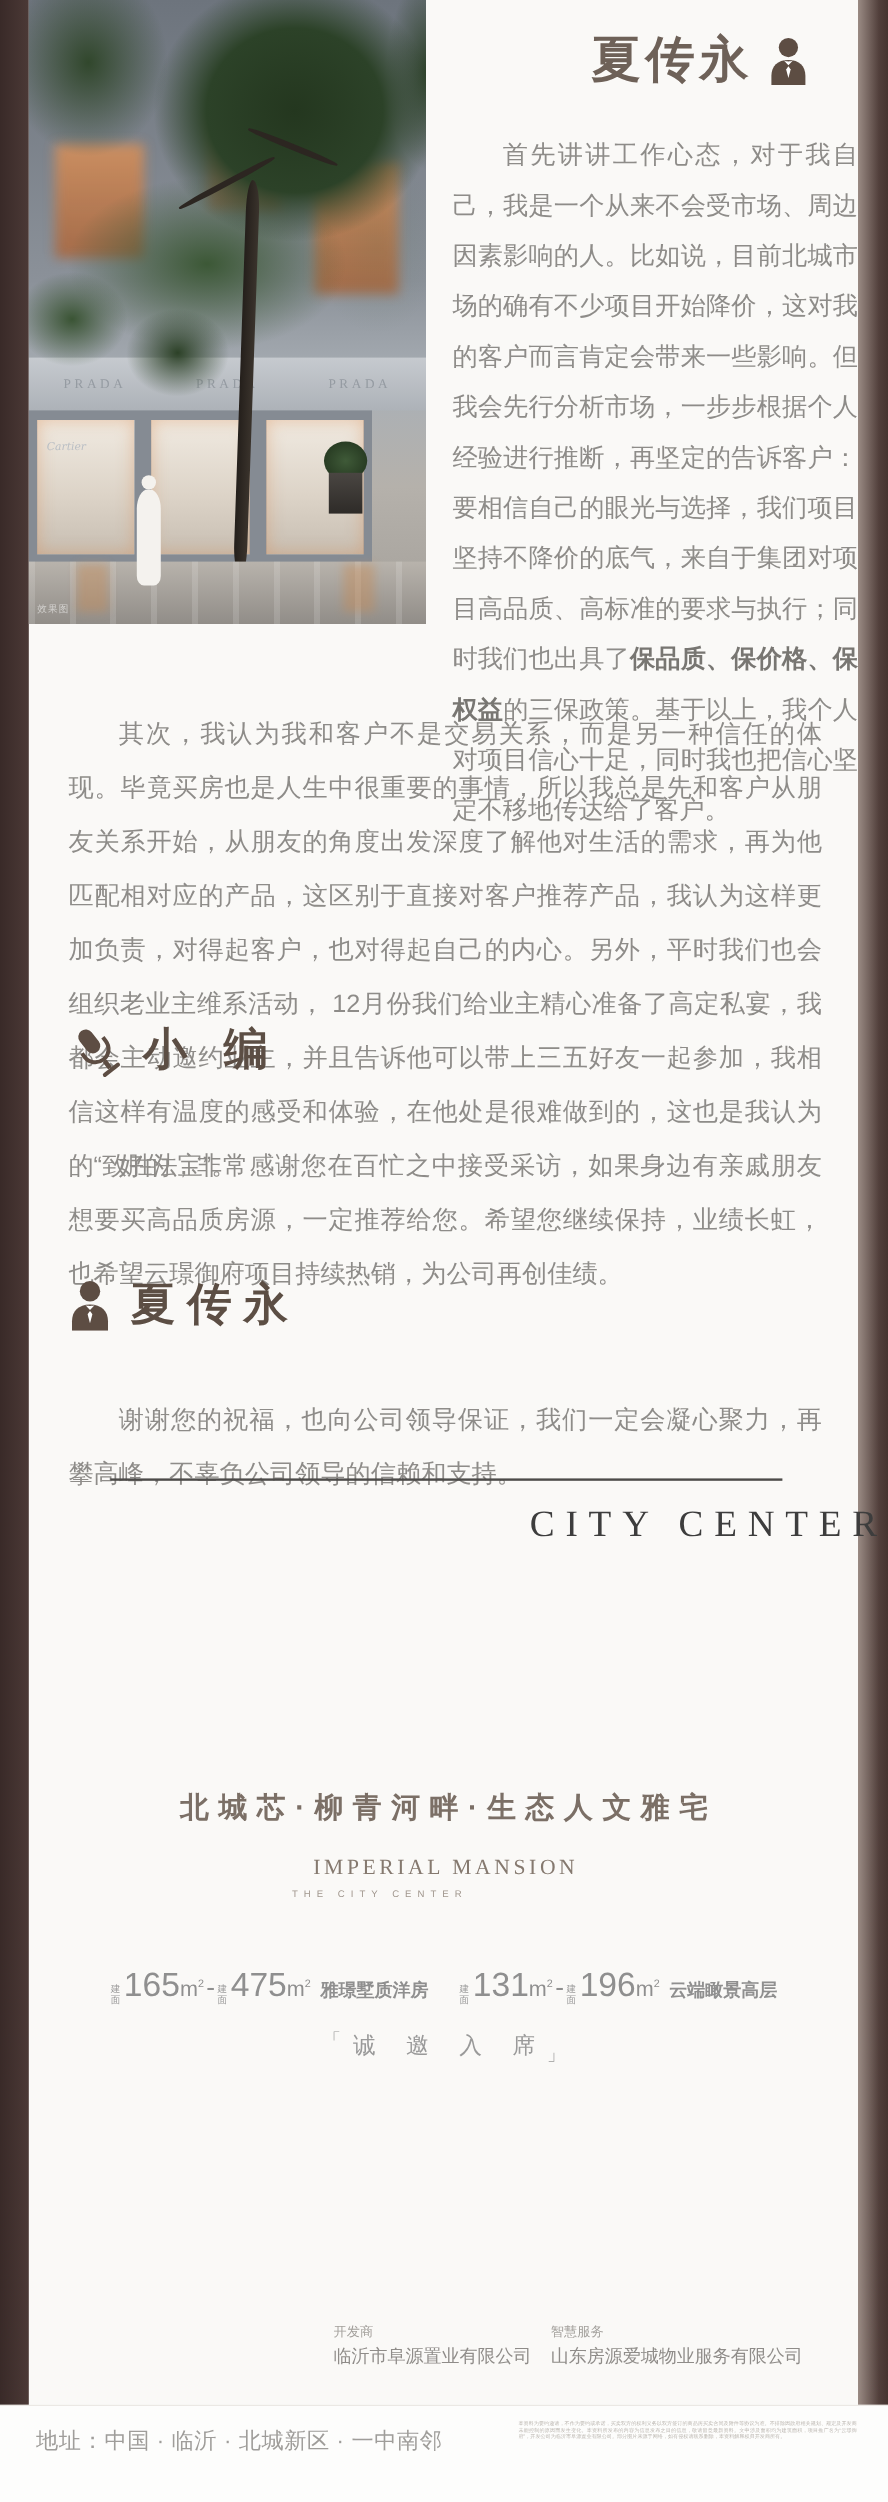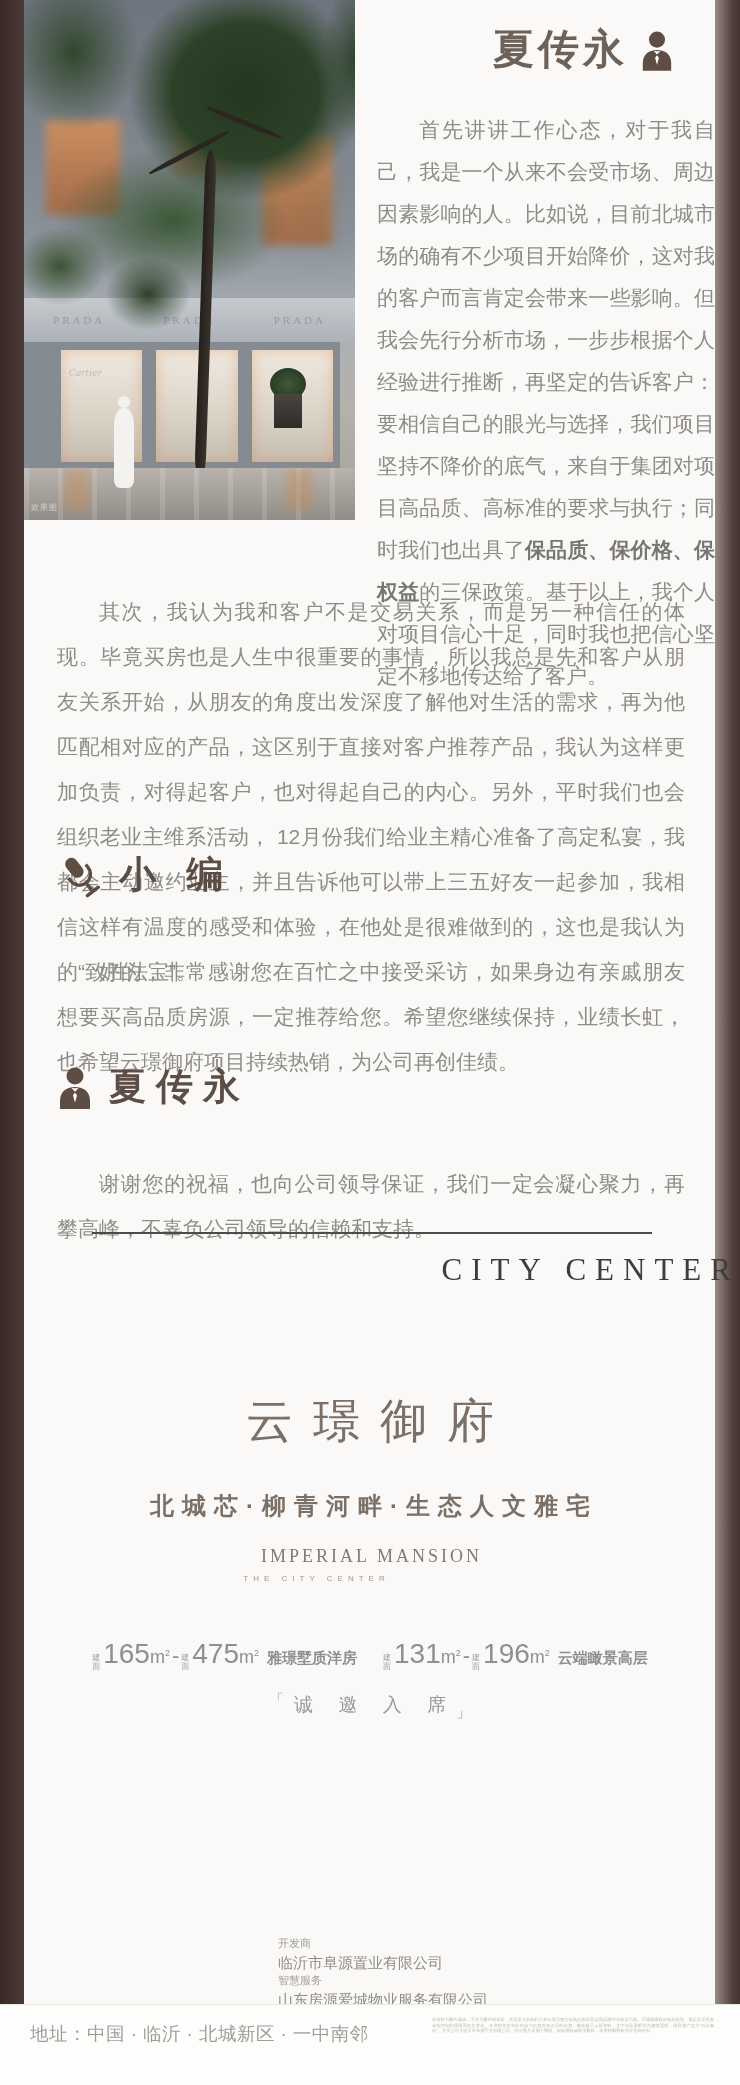--- a/index.html
+++ b/index.html
@@ -20,21 +20,21 @@
     radial-gradient(closest-side at 62% 38%,#24371f 0%,#2c4228 45%,rgba(44,66,40,0) 72%),
     radial-gradient(closest-side at 22% 28%,#31472c 0%,rgba(49,71,44,0) 70%),
     radial-gradient(closest-side at 88% 30%,#2a3f26 0%,rgba(42,63,38,0) 68%),
     radial-gradient(closest-side at 45% 70%,#3c5836 0%,rgba(60,88,54,0) 60%),
     radial-gradient(closest-side at 78% 66%,#46644023 0%,rgba(70,100,64,0) 55%);}
   .leaf-spill{position:absolute;left:-30px;top:210px;width:220px;height:140px;background:
     radial-gradient(closest-side at 30% 40%,#3a5434 0%,rgba(58,84,52,0) 70%),
     radial-gradient(closest-side at 70% 60%,#2c4127 0%,rgba(44,65,39,0) 65%);}
   .fascia{position:absolute;left:0;top:298px;width:331px;height:44px;background:linear-gradient(180deg,#c6cacf,#adb2b8);display:flex;justify-content:space-around;align-items:center;}
   .fascia .sign{font-family:"Liberation Serif","DejaVu Serif",serif;font-size:11px;letter-spacing:3px;color:#959ba2;}
-  .storefront{position:absolute;left:0;top:342px;width:286px;height:130px;background:#858b93;display:flex;padding-left:30px;}
+  .storefront{position:absolute;left:0;top:342px;width:286px;height:130px;background:#858b93;display:flex;}
   .shopwin{flex:1;margin:8px 7px 10px 7px;background:linear-gradient(180deg,#f0eae1 0%,#ddd4c8 55%,#c7beb2 100%);box-shadow:inset 0 0 14px rgba(214,140,84,.45);position:relative;}
   .script-sign{position:absolute;left:8px;top:18px;font-family:"DejaVu Serif",serif;font-style:italic;font-size:9px;color:#b9bec4;}
   .trunk{position:absolute;left:176px;top:150px;width:11px;height:330px;background:linear-gradient(90deg,#241f1b,#3a332c);border-radius:45% 55% 40% 60%/8%;transform:rotate(2deg);}
   .branch{position:absolute;background:#2c2621;border-radius:40%;}
   .b1{left:120px;top:150px;width:90px;height:5px;transform:rotate(-28deg);}
   .b2{left:180px;top:120px;width:80px;height:5px;transform:rotate(22deg);}
   .planter{position:absolute;left:250px;top:394px;width:28px;height:34px;background:linear-gradient(180deg,#4a4642,#2e2b28);}
   .bush{position:absolute;left:246px;top:368px;width:36px;height:32px;border-radius:50%;background:radial-gradient(closest-side,#3f5a38,#283c23);}
   .ground{position:absolute;left:0;top:468px;width:331px;height:52px;background:linear-gradient(180deg,#b8b3ac,#918d88);}
   .ground .refl{position:absolute;left:0;top:0;width:100%;height:100%;background:repeating-linear-gradient(90deg,rgba(255,255,255,.14) 0 5px,rgba(255,255,255,0) 5px 34px);}
@@ -77,21 +77,21 @@
   .unit{font-size:18px;}
   .sup{font-size:9px;vertical-align:super;font-style:normal;}
   .dash{font-size:22px;margin:0 2px;}
   .spec-label{font-size:15px;font-weight:bold;margin-left:8px;color:#8f8f8f;}
 
   .invite{position:absolute;left:0;top:1692px;width:740px;text-align:center;font-size:19px;letter-spacing:10px;text-indent:10px;color:#9a9a9a;}
   .invite .br{position:relative;font-size:15px;color:#9a9a9a;}
   .br-open{top:-6px;} .br-close{top:6px;}
 
   
-  .credits{position:absolute;left:278px;top:1936px;display:flex;gap:0;flex-direction:column;}
+  .credits{position:absolute;left:278px;top:1936px;display:flex;gap:16px;}
   .credit .lbl{font-size:11px;color:#a3a09c;margin-bottom:3px;}
   .credit .nm{font-size:15px;color:#8f8c89;}
 
   
   .bottomband{position:absolute;left:0;top:2004px;width:740px;height:81px;background:#fdfdfc;border-top:1px solid #ebe8e4;}
   .address{position:absolute;left:30px;top:16px;font-size:18.5px;color:#9f9d9a;letter-spacing:0.5px;}
   .disclaimer{position:absolute;left:432px;top:12px;width:282px;height:48px;overflow:hidden;}
   .disclaimer-inner{width:564px;font-size:8.5px;line-height:11px;transform:scale(.5);transform-origin:0 0;color:#bdb8b2;text-align:justify;}
 </style>
 </head>
@@ -169,21 +169,20 @@
       <path d="M18 22c-9.5 0-15 5.5-15 14v8h30v-8c0-8.5-5.5-14-15-14z" fill="#5d4d43"></path>
       <path d="M14 22.5l4 4.2 4-4.2c-1.3 1-6.7 1-8 0z" fill="#ffffff"></path>
       <path d="M18 27.5l-2 2.8 2 7.5 2-7.5z" fill="#ffffff"></path>
     </svg>
     <span class="hd">夏传永</span>
   </div>
   <p class="para sp2">谢谢您的祝福，也向公司领导保证，我们一定会凝心聚力，再攀高峰，不辜负公司领导的信赖和支持。</p>
 
   <div class="hr"></div>
   <div class="citycenter">CITY CENTER</div>
-  <div class="projname">云璟御府</div>
   <div class="tagline">北城芯·柳青河畔·生态人文雅宅</div>
   <div class="enname">IMPERIAL MANSION</div>
   <div class="ensub">THE CITY CENTER</div>
 
   <div class="specs">
     <div class="spec-group">
       <span class="jm">建面</span>
         <span class="num">165</span>
         <span class="unit"><span>m</span><i class="sup">2</i></span>
         <span class="dash">-</span>

